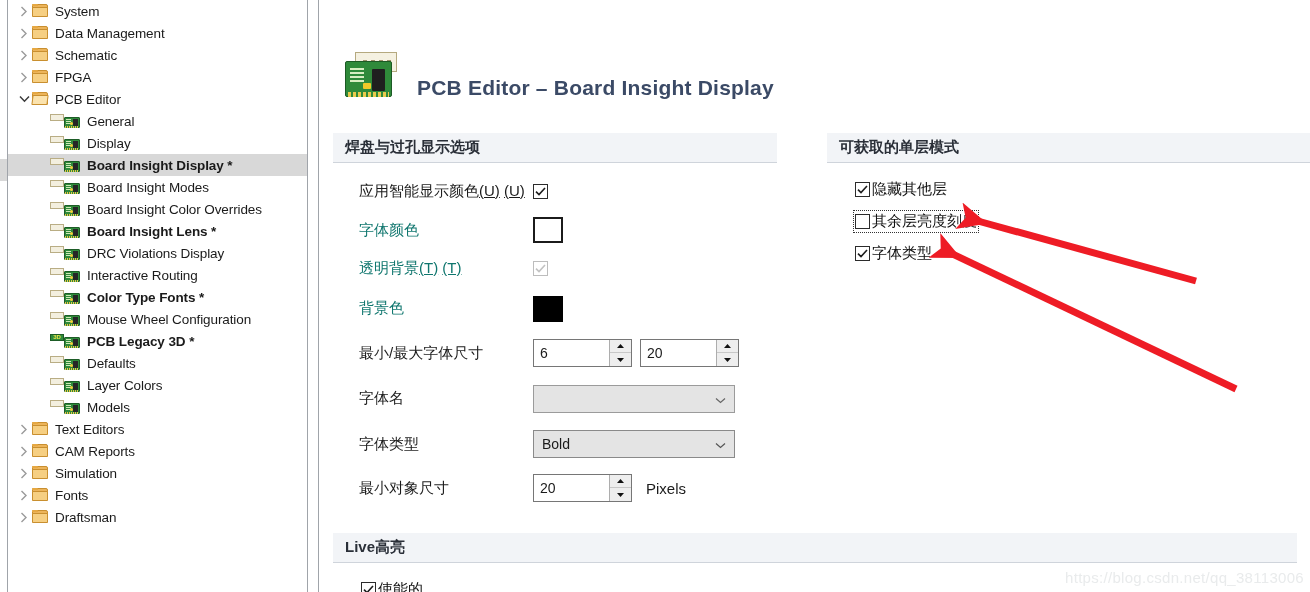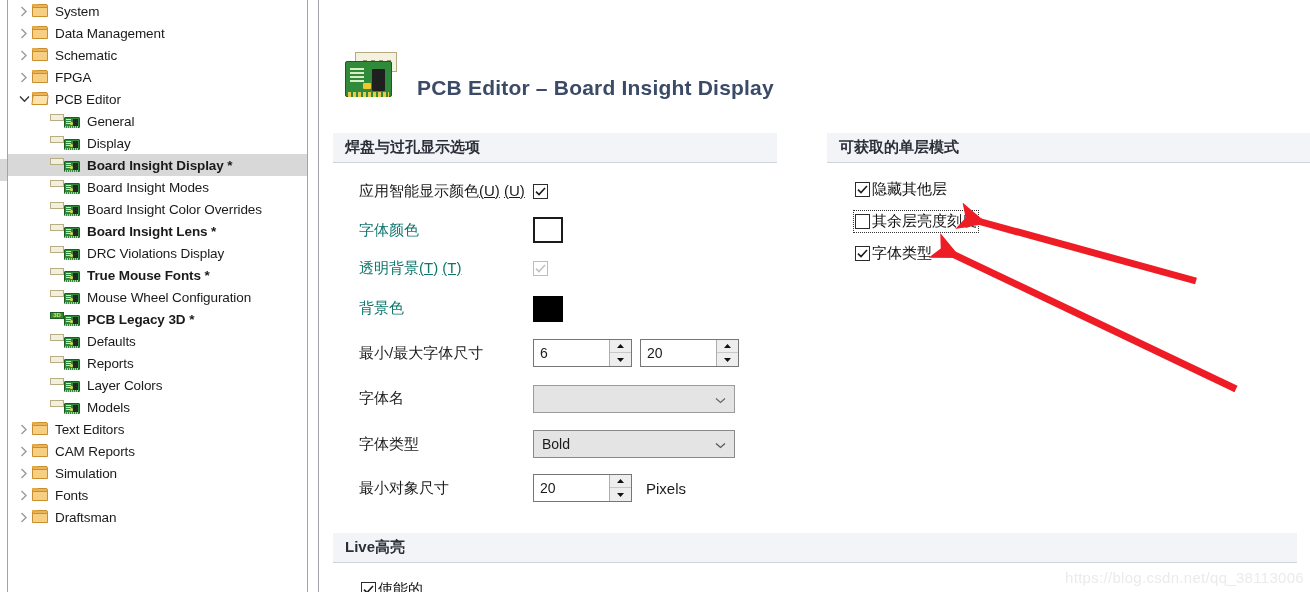--- a/index.html
+++ b/index.html
@@ -318,44 +318,44 @@
         <div class="tree-row indent-1 bold">
           <span class="twisty"></span>
           <span class="ico"><span class="pcb-ico"><span class="paper"></span><span class="board"></span><span class="tr1"></span><span class="tr2"></span><span class="tr3"></span><span class="chip"></span><span class="dot"></span><span class="gold"></span></span></span>
           <span class="lbl">Board Insight Lens *</span>
         </div>
         <div class="tree-row indent-1">
           <span class="twisty"></span>
           <span class="ico"><span class="pcb-ico"><span class="paper"></span><span class="board"></span><span class="tr1"></span><span class="tr2"></span><span class="tr3"></span><span class="chip"></span><span class="dot"></span><span class="gold"></span></span></span>
           <span class="lbl">DRC Violations Display</span>
         </div>
+        <div class="tree-row indent-1">
+          <span class="twisty"></span>
+          <span class="ico"><span class="pcb-ico"><span class="paper"></span><span class="board"></span><span class="tr1"></span><span class="tr2"></span><span class="tr3"></span><span class="chip"></span><span class="dot"></span><span class="gold"></span></span></span>
+          <span class="lbl">Interactive Routing</span>
+        </div>
         <div class="tree-row indent-1 bold">
           <span class="twisty"></span>
           <span class="ico"><span class="pcb-ico"><span class="paper"></span><span class="board"></span><span class="tr1"></span><span class="tr2"></span><span class="tr3"></span><span class="chip"></span><span class="dot"></span><span class="gold"></span></span></span>
-          <span class="lbl">True Mouse Fonts *</span>
+          <span class="lbl">Color Type Fonts *</span>
         </div>
         <div class="tree-row indent-1">
           <span class="twisty"></span>
           <span class="ico"><span class="pcb-ico"><span class="paper"></span><span class="board"></span><span class="tr1"></span><span class="tr2"></span><span class="tr3"></span><span class="chip"></span><span class="dot"></span><span class="gold"></span></span></span>
           <span class="lbl">Mouse Wheel Configuration</span>
         </div>
         <div class="tree-row indent-1 bold">
           <span class="twisty"></span>
           <span class="ico"><span class="pcb-ico d3"><span class="paper"></span><span class="d3txt">3D</span><span class="board"></span><span class="tr1"></span><span class="tr2"></span><span class="tr3"></span><span class="chip"></span><span class="dot"></span><span class="gold"></span></span></span>
           <span class="lbl">PCB Legacy 3D *</span>
         </div>
         <div class="tree-row indent-1">
           <span class="twisty"></span>
           <span class="ico"><span class="pcb-ico"><span class="paper"></span><span class="board"></span><span class="tr1"></span><span class="tr2"></span><span class="tr3"></span><span class="chip"></span><span class="dot"></span><span class="gold"></span></span></span>
           <span class="lbl">Defaults</span>
-        </div>
-        <div class="tree-row indent-1">
-          <span class="twisty"></span>
-          <span class="ico"><span class="pcb-ico"><span class="paper"></span><span class="board"></span><span class="tr1"></span><span class="tr2"></span><span class="tr3"></span><span class="chip"></span><span class="dot"></span><span class="gold"></span></span></span>
-          <span class="lbl">Reports</span>
         </div>
         <div class="tree-row indent-1">
           <span class="twisty"></span>
           <span class="ico"><span class="pcb-ico"><span class="paper"></span><span class="board"></span><span class="tr1"></span><span class="tr2"></span><span class="tr3"></span><span class="chip"></span><span class="dot"></span><span class="gold"></span></span></span>
           <span class="lbl">Layer Colors</span>
         </div>
         <div class="tree-row indent-1">
           <span class="twisty"></span>
           <span class="ico"><span class="pcb-ico"><span class="paper"></span><span class="board"></span><span class="tr1"></span><span class="tr2"></span><span class="tr3"></span><span class="chip"></span><span class="dot"></span><span class="gold"></span></span></span>
           <span class="lbl">Models</span>

